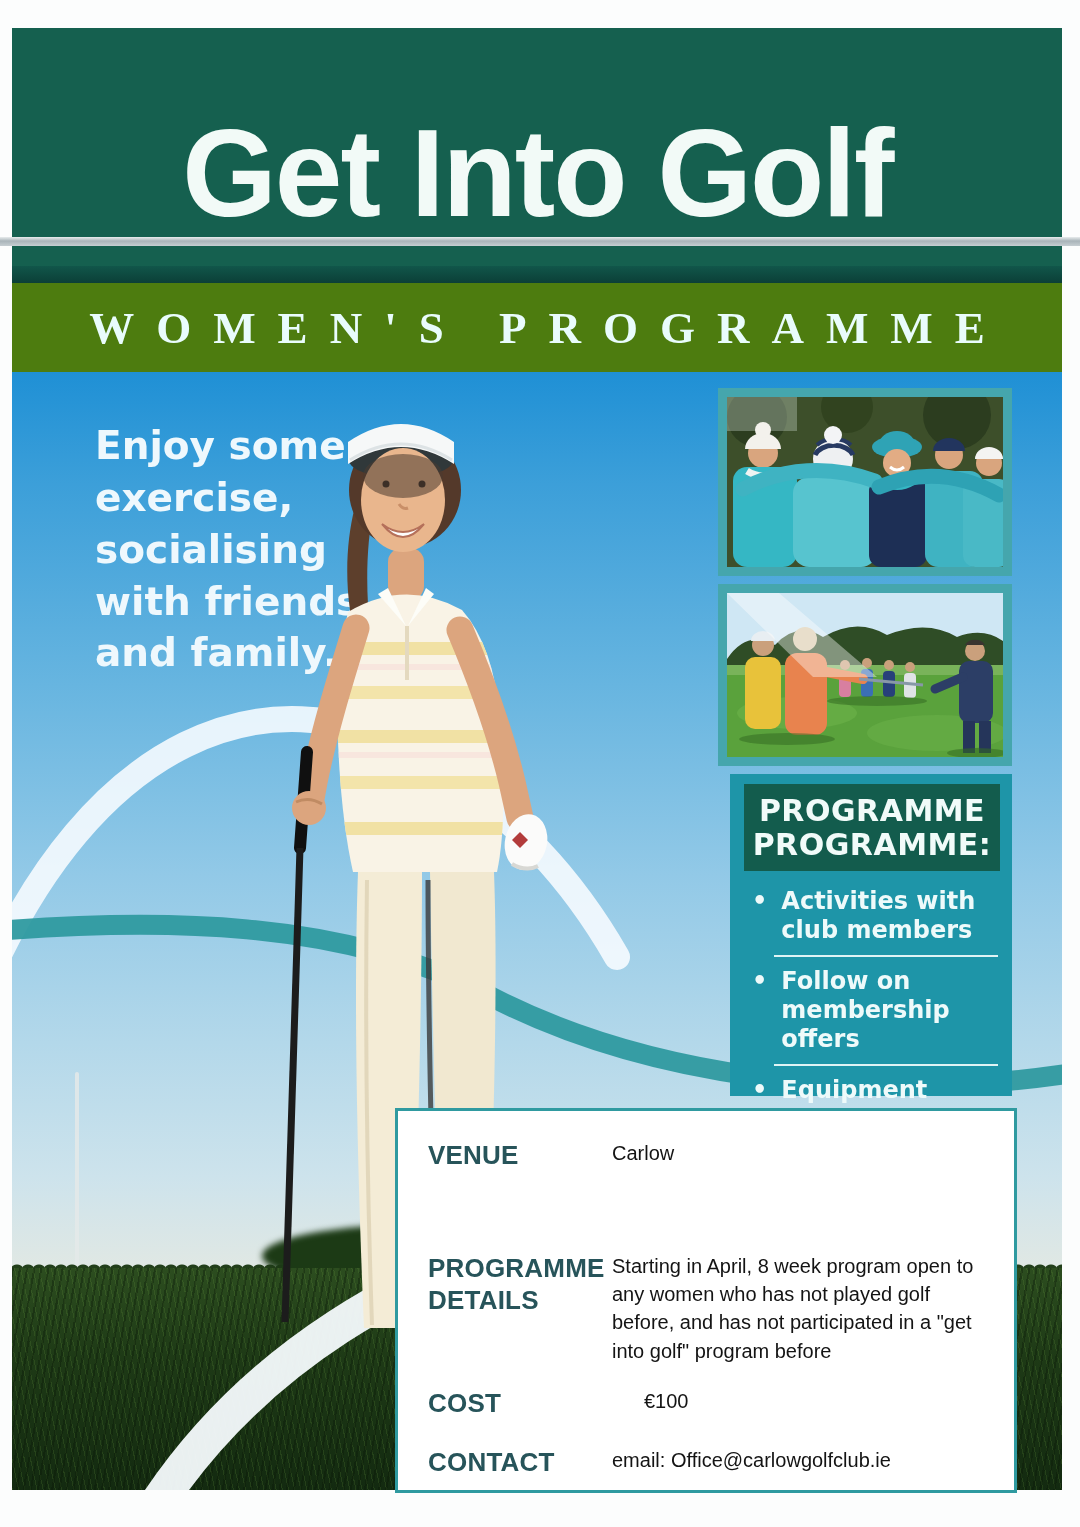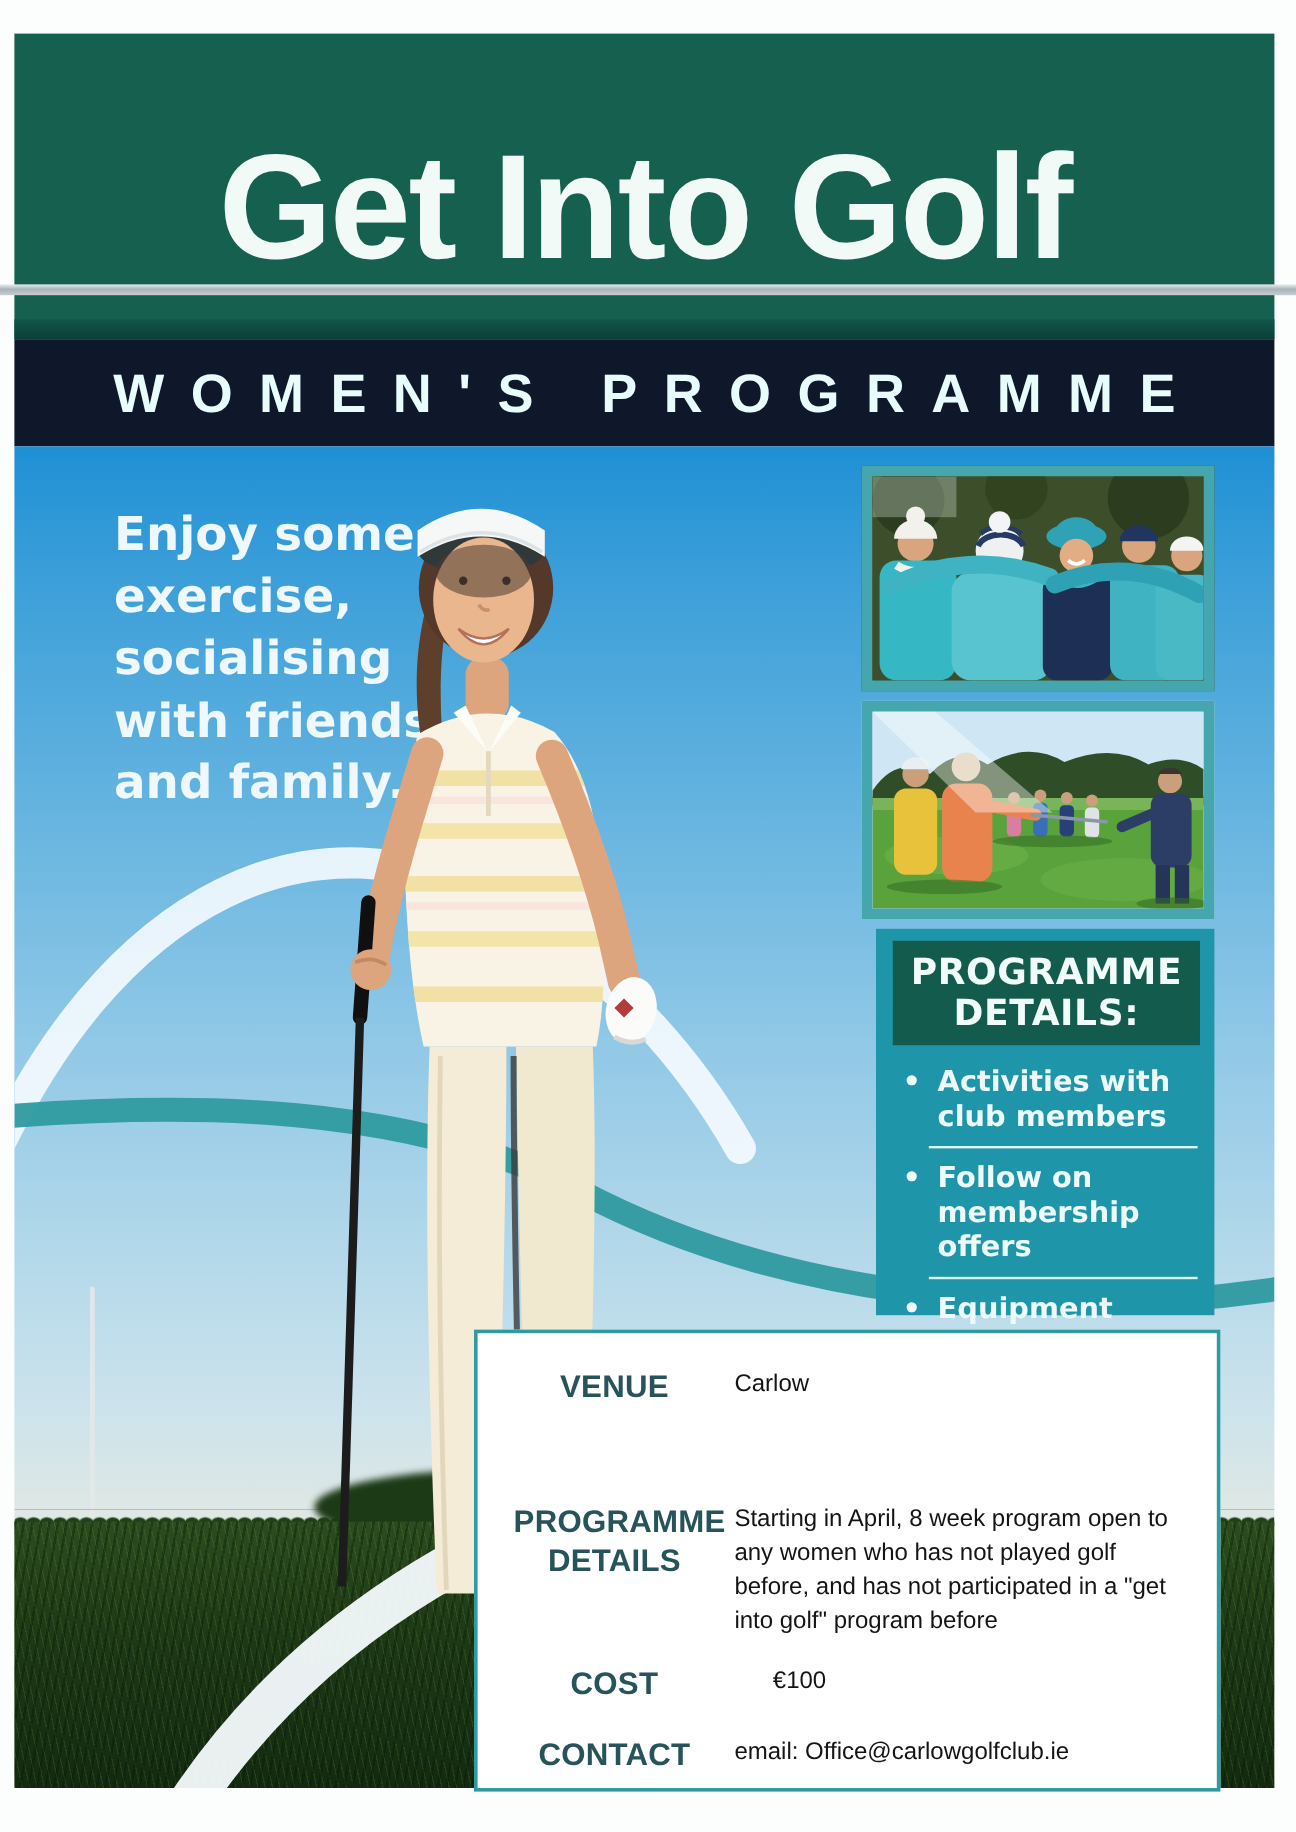--- a/index.html
+++ b/index.html
@@ -11,21 +11,21 @@
   .header-band { position:absolute; left:12px; top:28px; width:1050px; height:255px;
     background:#15604f; display:flex; align-items:center; justify-content:center; padding-top:34px; }
   .main-title { color:#f2faf7; font-family:"Liberation Sans", sans-serif; font-weight:700;
     font-size:124px; letter-spacing:-2px; transform:scaleX(.98); white-space:nowrap; }
   .header-shadow { position:absolute; left:12px; top:266px; width:1050px; height:17px;
     background:linear-gradient(180deg,#11564a,#0b3f37); }
   .scan-line { position:absolute; left:0; top:237px; width:1080px; height:9px;
     background:linear-gradient(180deg,#e8eced,#a9b4b9 45%,#c6ced2); }
 
   .sub-band { position:absolute; left:12px; top:283px; width:1050px; height:89px;
-    background:#0f172a; display:flex; align-items:center; justify-content:center; }
+    background:#4d7c0f; display:flex; align-items:center; justify-content:center;font-family:Liberation Serif, serif; }
   .sub-title { color:#e9fcfc; font-weight:700; font-size:45px; letter-spacing:22px;
     padding-left:22px; white-space:nowrap; }
 
   
   .poster-body { position:absolute; left:12px; top:372px; width:1050px; height:1118px; overflow:hidden;
     background:linear-gradient(180deg,#1f90d5 0%, #3c9fd9 10%, #67b5e0 28%, #92c9e7 45%,
       #b3d8ea 60%, #cde3ec 72%, #e0e8e4 80%, #ece9da 86%, #efece0 100%); }
 
   svg.layer { position:absolute; pointer-events:none; }
   .arcs-upper { left:0; top:0; width:1050px; height:1118px; }
@@ -70,21 +70,21 @@
   .includes-list li:not(:last-child)::after { content:""; position:absolute; left:30px; right:2px;
     bottom:0; height:2px; background:rgba(240,252,252,.92); }
   .includes-list li::before { content:"\2022"; color:#eefafa; margin:0 14px 0 6px; font-size:24px; }
   .includes-list .item-text { max-width:212px; }
 
   
   .info-box { position:absolute; left:395px; top:1108px; width:622px; height:385px;
     background:#ffffff; border:3px solid #2f9aa0; padding:24px 28px 0 30px; }
   .info-row { display:flex; }
   .info-label { width:168px; flex:0 0 168px; color:#27545a; font-weight:700; font-size:26px;
-    line-height:1.25; letter-spacing:.2px;text-align:center; }
+    line-height:1.25; letter-spacing:.2px; }
   .info-value { color:#141414; font-size:20px; line-height:1.4; padding-left:16px; }
   .row-venue   { margin-top:4px; }
   .row-details { margin-top:80px; }
   .row-details .info-value { max-width:420px; line-height:1.42; }
   .row-cost    { margin-top:22px;gap:32px; }
   .row-contact { margin-top:26px; }
 </style>
 </head>
 <body>
 
@@ -260,21 +260,21 @@
         <line x1="132" y1="86" x2="196" y2="92" stroke="#8898a8" stroke-width="3"></line>
         <ellipse cx="60" cy="146" rx="48" ry="6" fill="#356b22" opacity=".55"></ellipse>
 
         <polygon points="0,0 52,0 150,84 86,84" fill="#ffffff" opacity=".4"></polygon>
       </svg>
     </div>
 
     <div class="includes-box">
       <div class="includes-head">
         <div>PROGRAMME</div>
-        <div>DETAILS:</div>
+        <div>PROGRAMME:</div>
       </div>
       <ul class="includes-list">
         <li>
             <span class="item-text">Activities with club members</span>
           </li>
         <li>
             <span class="item-text">Follow on membership offers</span>
           </li>
         <li>
             <span class="item-text">Equipment Provided</span>

